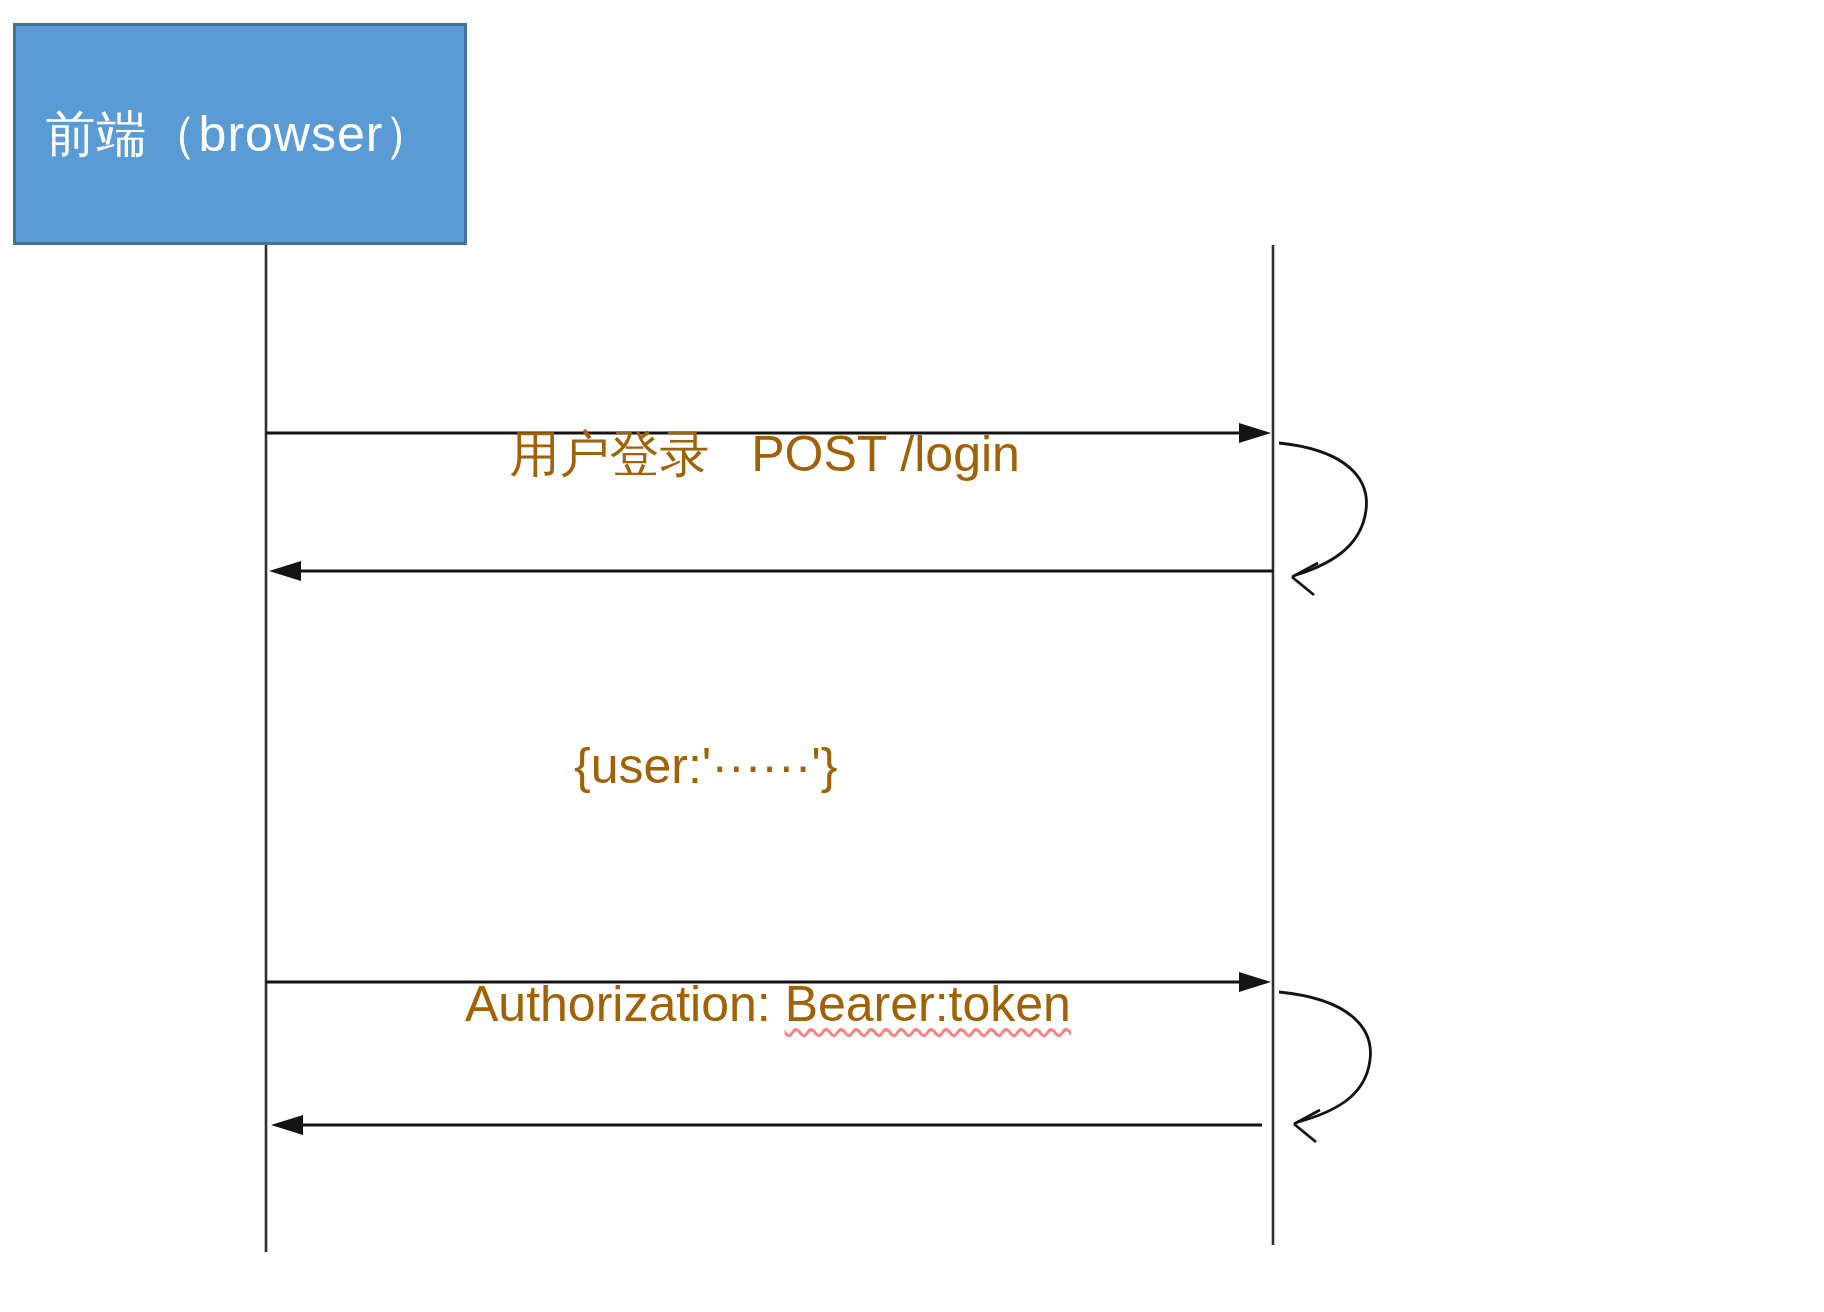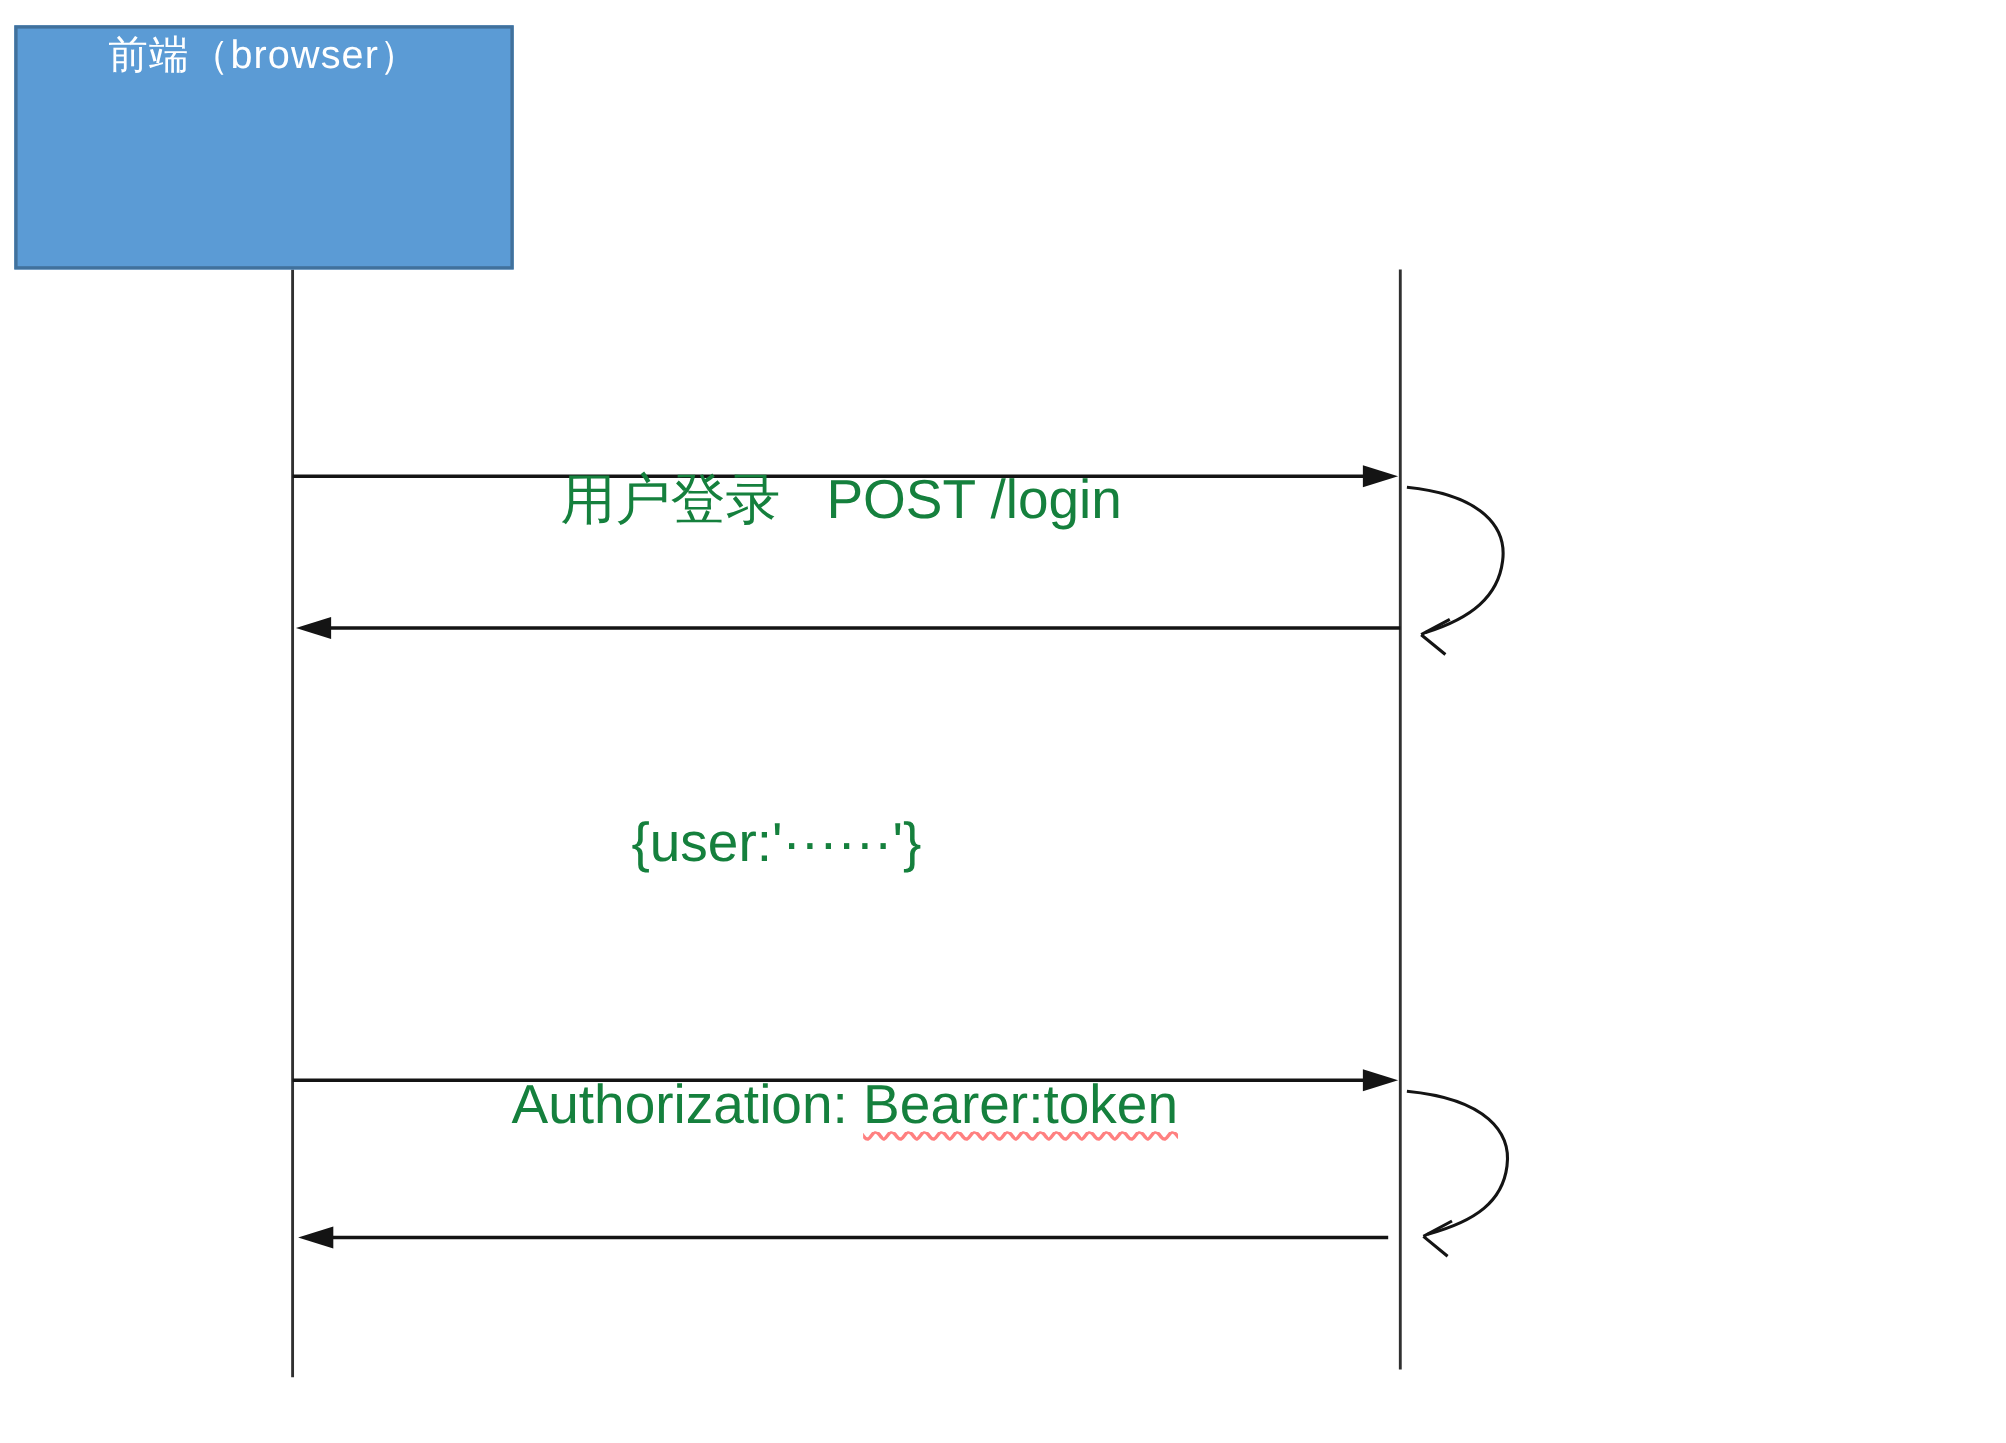--- a/index.html
+++ b/index.html
@@ -22,34 +22,35 @@
     top: 0;
   }
   .actor {
     position: absolute;
     top: 23px;
     height: 222px;
     background: #5B9BD5;
     border: 3px solid #41719C;
     box-sizing: border-box;
     display: flex;
+    align-items: center;
     justify-content: center;
     color: #ffffff;
-    font-size: 36px;
+    font-size: 50px;
     letter-spacing: 1px;
   }
   .actor.browser { left: 13px; width: 454px; }
   .actor.server  { left: 1033px; width: 516px; }
 
   .label {
     position: absolute;
     font-size: 50px;
     line-height: 69px;
     white-space: pre;
-    color: #15803d;
+    color: #a16207;
   }
   .label.msg1  { left: 454px; top: 351px; }
   .label.resp1 { left: 574px; top: 594px; }
   .label.msg2  { left: 465px; top: 839px; line-height: 66px; }
   .label.resp2 { left: 556px; top: 1186px; line-height: 70px; }
   .label.note1 { left: 1377px; top: 430px; font-size: 52px; line-height: 73px; }
   .label.note2 { left: 1390px; top: 1016px; font-size: 52px; }
 
   .squiggle {
     text-decoration-line: underline;

